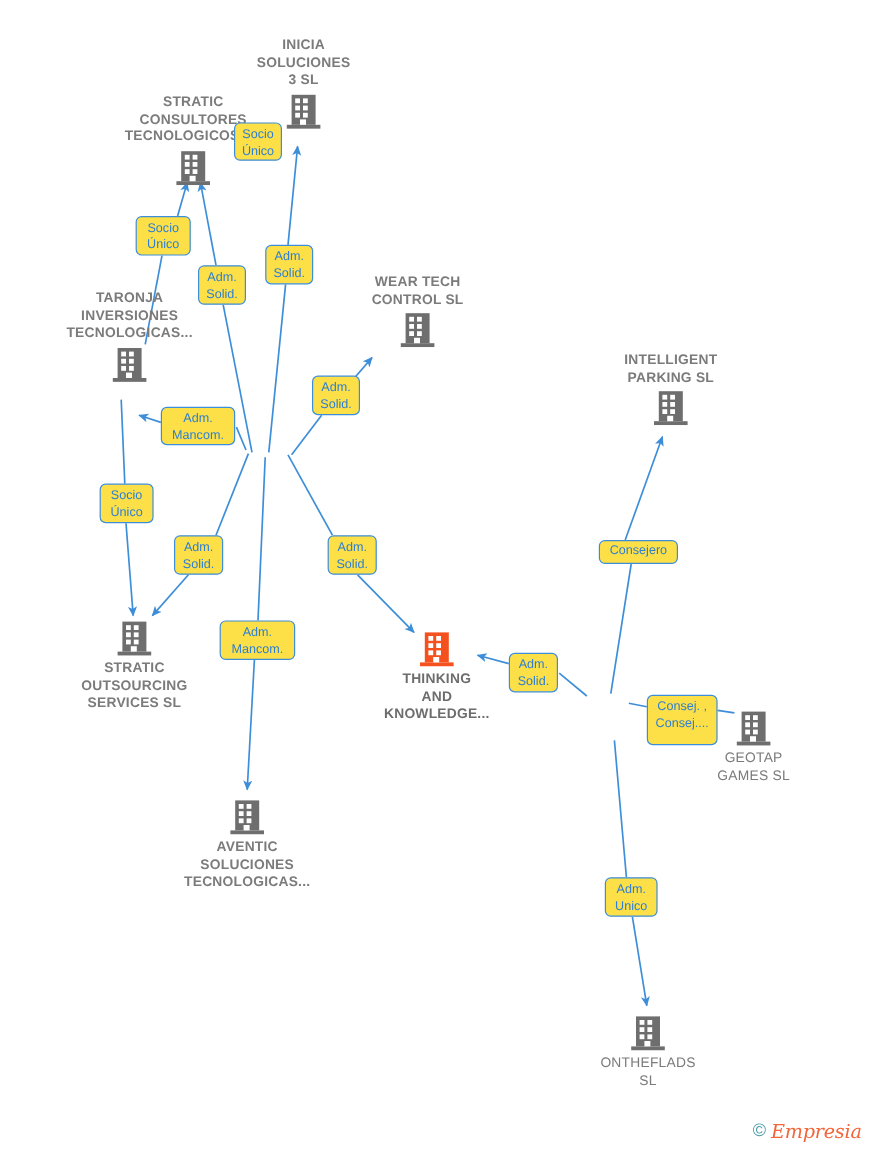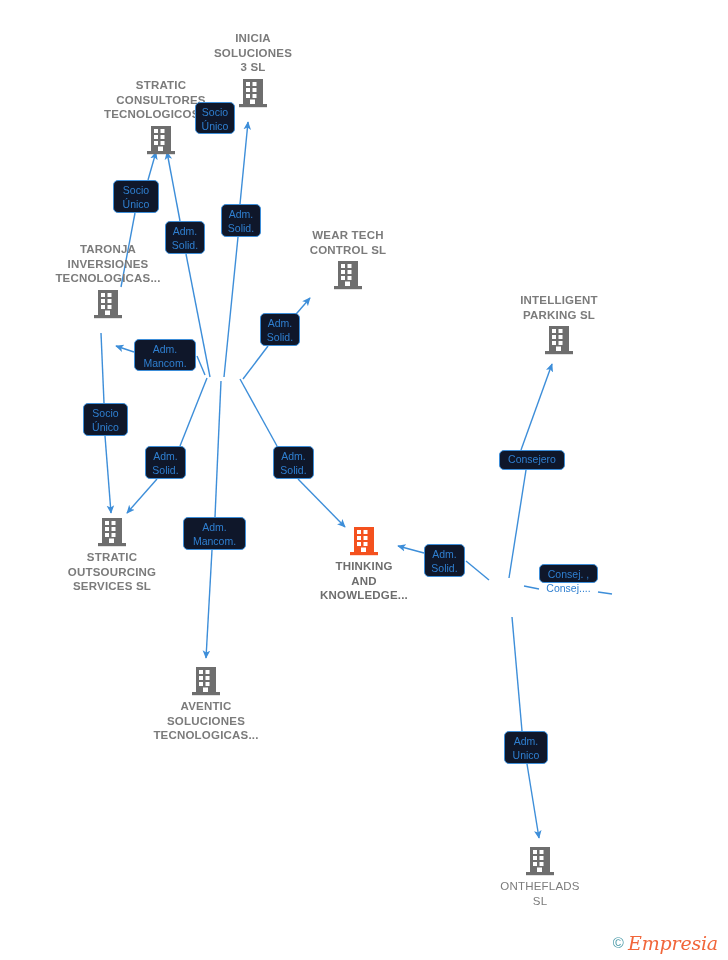--- a/index.html
+++ b/index.html
@@ -62,21 +62,21 @@
   .node-label.highlight {
     color: #6d6d6d;
     font-weight: bold;
   }
   .label-above .node-label { margin-bottom: 2px; }
   .label-below .node-label { margin-top: 2px; }
 
   .badge {
     position: absolute;
     box-sizing: border-box;
-    background: #0f172a;
+    background: #fde047;
     border: 1.3px solid #3d8ed9;
     border-radius: 5px;
     color: #2f7fd0;
     font-size: 10.5px;
     line-height: 13.5px;
     text-align: center;
     padding: 3px 4px 4px 4px;
     white-space: pre-line;
     pointer-events: auto;
   }
@@ -90,21 +90,21 @@
   }
   .wm-c {
     color: #4a9aa8;
     font-size: 15px;
     vertical-align: middle;
   }
   .wm-text {
     color: #f1663a;
     font-family: "DejaVu Serif", serif;
     font-style: italic;
-    font-size: 19px;
+    font-size: 16px;
     vertical-align: middle;
     letter-spacing: -0.2px;
   }
 </style>
 </head>
 <body>
 
 <div id="canvas">
 
   <svg id="edge-layer" width="728" height="960" viewBox="0 0 728 960" xmlns="http://www.w3.org/2000/svg">
@@ -298,20 +298,39 @@
           <rect x="12" y="22.5" width="5" height="4.5"></rect>
         </g>
       </svg>
     </span>
     <span class="node-label highlight">THINKING
 AND
 KNOWLEDGE...</span>
   </div>
 
 
+  <div class="node label-below" style="left:628px; top:591px;">
+    <span class="node-icon">
+      <svg width="30" height="32" viewBox="0 0 30 32" xmlns="http://www.w3.org/2000/svg">
+        <rect x="5" y="2" width="20" height="25" fill="#6e6e6e"></rect>
+        <rect x="1" y="27" width="28" height="3.2" fill="#6e6e6e"></rect>
+        <g fill="#ffffff">
+          <rect x="8" y="5" width="4" height="4"></rect>
+            <rect x="14.5" y="5" width="4" height="4"></rect>
+          <rect x="8" y="11" width="4" height="4"></rect>
+            <rect x="14.5" y="11" width="4" height="4"></rect>
+          <rect x="8" y="17" width="4" height="4"></rect>
+            <rect x="14.5" y="17" width="4" height="4"></rect>
+          <rect x="12" y="22.5" width="5" height="4.5"></rect>
+        </g>
+      </svg>
+    </span>
+    <span class="node-label company-plain">GEOTAP
+GAMES SL</span>
+  </div>
 
   <div class="node label-below" style="left:206px; top:665px;">
     <span class="node-icon">
       <svg width="30" height="32" viewBox="0 0 30 32" xmlns="http://www.w3.org/2000/svg">
         <rect x="5" y="2" width="20" height="25" fill="#6e6e6e"></rect>
         <rect x="1" y="27" width="28" height="3.2" fill="#6e6e6e"></rect>
         <g fill="#ffffff">
           <rect x="8" y="5" width="4" height="4"></rect>
             <rect x="14.5" y="5" width="4" height="4"></rect>
           <rect x="8" y="11" width="4" height="4"></rect>
@@ -363,21 +382,21 @@
 Único</div>
   <div class="badge" style="left:145px; top:446px; width:41px; height:33px;">Adm.
 Solid.</div>
   <div class="badge" style="left:273px; top:446px; width:41px; height:33px;">Adm.
 Solid.</div>
   <div class="badge" style="left:183px; top:517px; width:63px; height:33px;">Adm.
 Mancom.</div>
   <div class="badge" style="left:424px; top:544px; width:41px; height:33px;">Adm.
 Solid.</div>
   <div class="badge" style="left:499px; top:450px; width:66px; height:20px; padding-top:2px;">Consejero</div>
-  <div class="badge" style="left:539px; top:564px; width:59px; height:19px;">Consej. ,
+  <div class="badge" style="left:539px; top:579px; width:59px; height:42px;">Consej. ,
 Consej....</div>
   <div class="badge" style="left:504px; top:731px; width:44px; height:33px;">Adm.
 Unico</div>
 
   <div class="watermark">
     <span class="wm-c">©</span>
     <span class="wm-text">Empresia</span>
   </div>
 
 </div>

